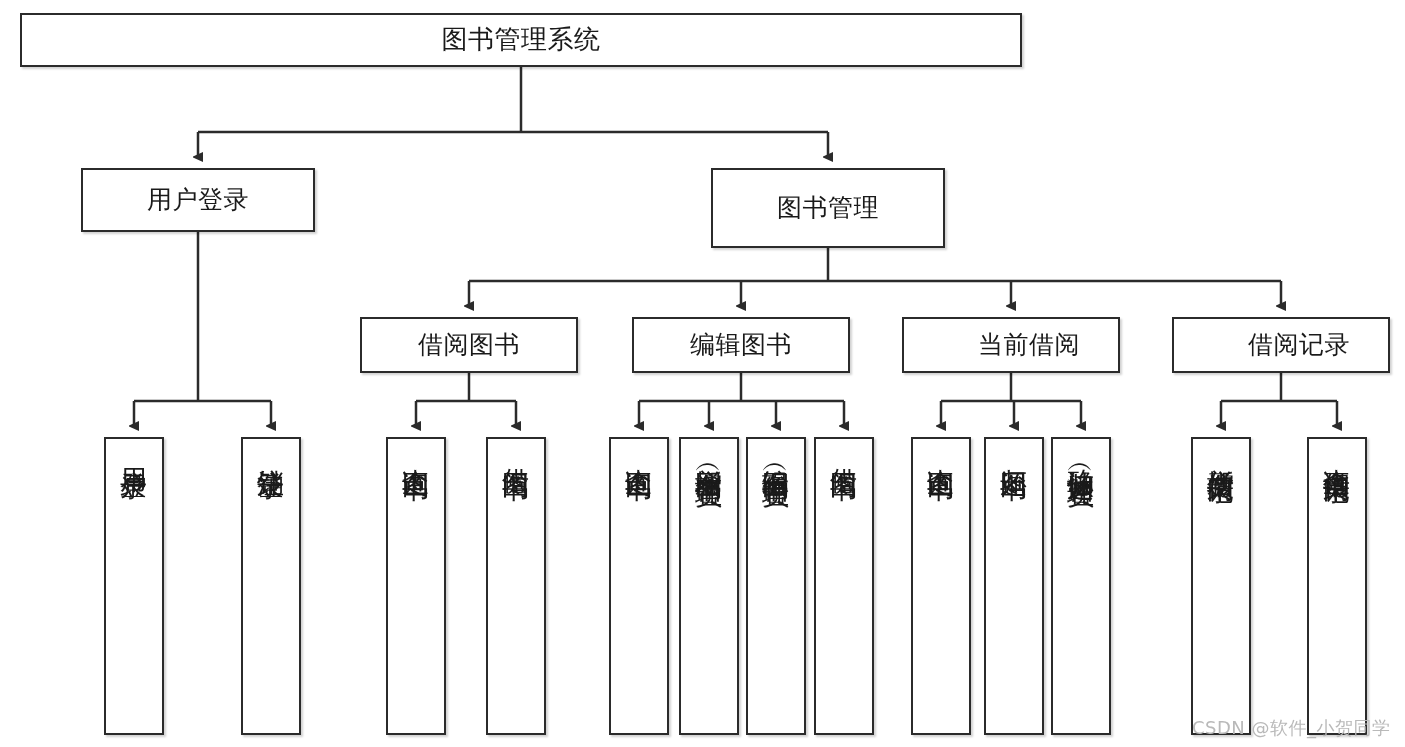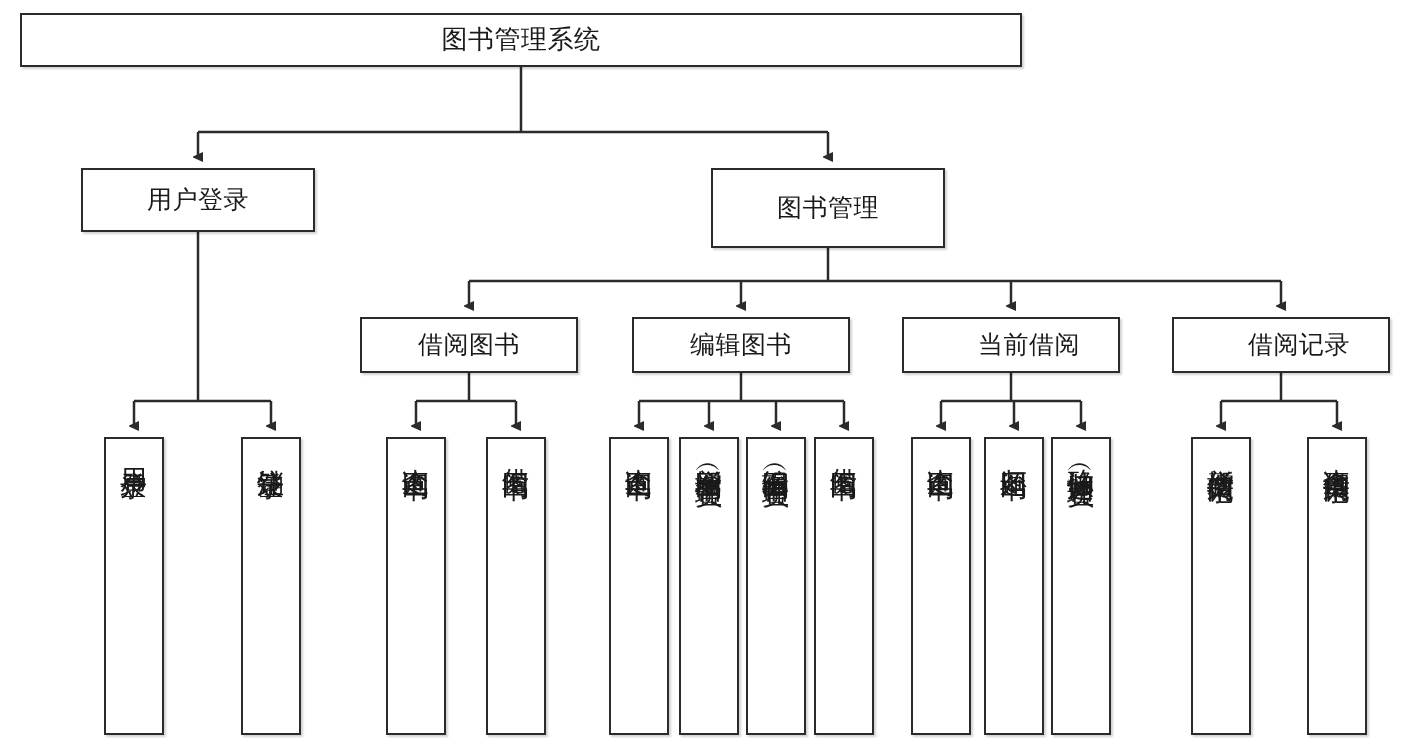--- a/index.html
+++ b/index.html
@@ -169,13 +169,14 @@
       <div class="node vert" style="left: 1051px; top: 437px; width: 60px; height: 298px;">
         <div class="label">确认归还（管理员）</div>
       </div>
       <div class="node vert" style="left: 1191px; top: 437px; width: 60px; height: 298px;">
         <div class="label">新增借阅记录</div>
       </div>
       <div class="node vert" style="left: 1307px; top: 437px; width: 60px; height: 298px;">
         <div class="label">查询借阅记录</div>
       </div>
     </div>
+  <div class="watermark" style="left: 1192px; top: 716px;">CSDN @软件_小贺同学</div>
 </div>
 
 </body></html>

